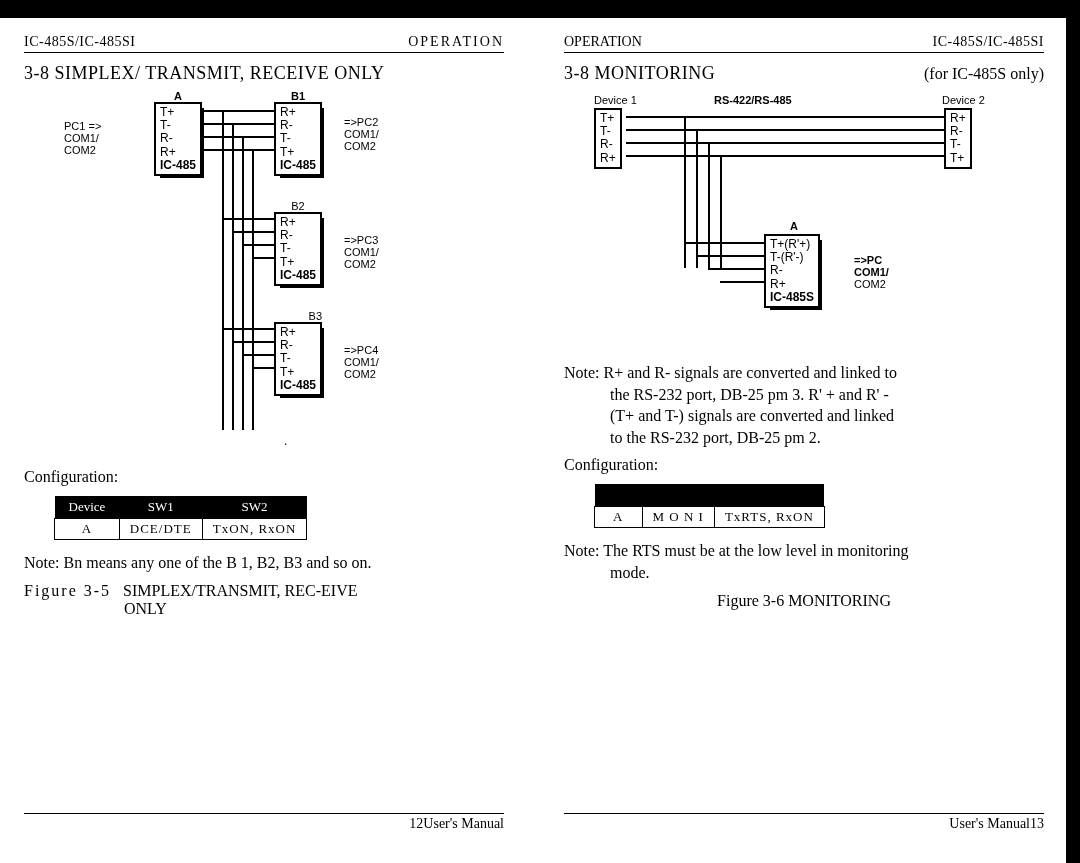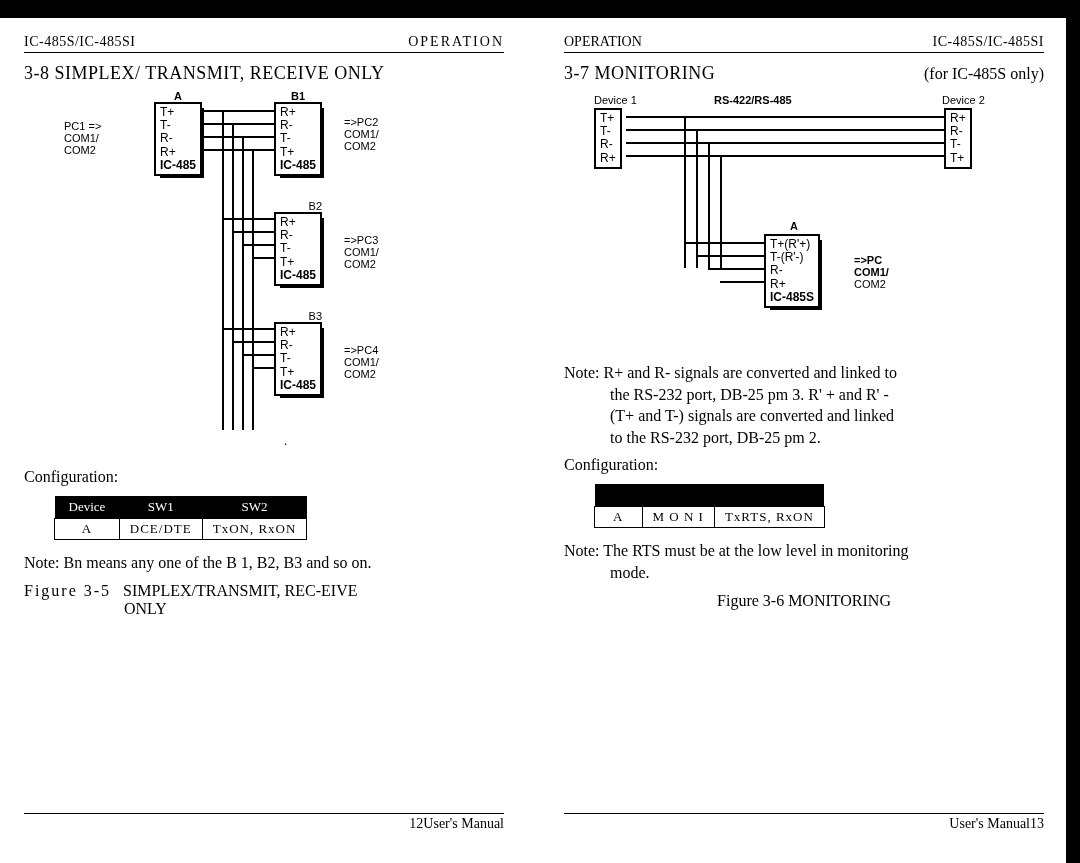--- a/index.html
+++ b/index.html
@@ -93,21 +93,21 @@
           <div class="name">IC-485</div>
         </div>
       </div>
       <div class="abs sm" style="left:320px; top:26px;">
         <span>=&gt;PC2</span><br>
         <span>COM1/</span><br>
         <span>COM2</span>
       </div>
 
       <div class="abs" style="left:250px; top:110px;">
-        <div class="sm" style="text-align:right">B2</div>
+        <div class="sm" style="text-align:center">B2</div>
         <div class="chip shadow">
           <div>R+</div>
           <div>R-</div>
           <div>T-</div>
           <div>T+</div>
           <div class="name">IC-485</div>
         </div>
       </div>
       <div class="wire" style="left:198px; top:128px; width:52px; height:2px;"></div>
       <div class="wire" style="left:208px; top:141px; width:42px; height:2px;"></div>
@@ -173,21 +173,21 @@
     </div>
   </div>
 
   <div class="page" style="height:792px;">
     <div class="pheader">
       <span class="op" style="letter-spacing:0">OPERATION</span>
       <span class="model">IC-485S/IC-485SI</span>
     </div>
 
     <div class="row-h2">
-      <h2>3-7  MONITORING</h2>
+      <h2>3-8  MONITORING</h2>
       <span class="subnote">(for IC-485S only)</span>
     </div>
 
     <div class="diagram" style="position:relative; height:260px;">
       <div class="abs sm" style="left:30px; top:0;">Device 1</div>
       <div class="abs sm bold" style="left:150px; top:0;">RS-422/RS-485</div>
       <div class="abs sm" style="left:378px; top:0;">Device 2</div>
 
       <div class="abs chip" style="left:30px; top:14px;">
         <div>T+</div>

